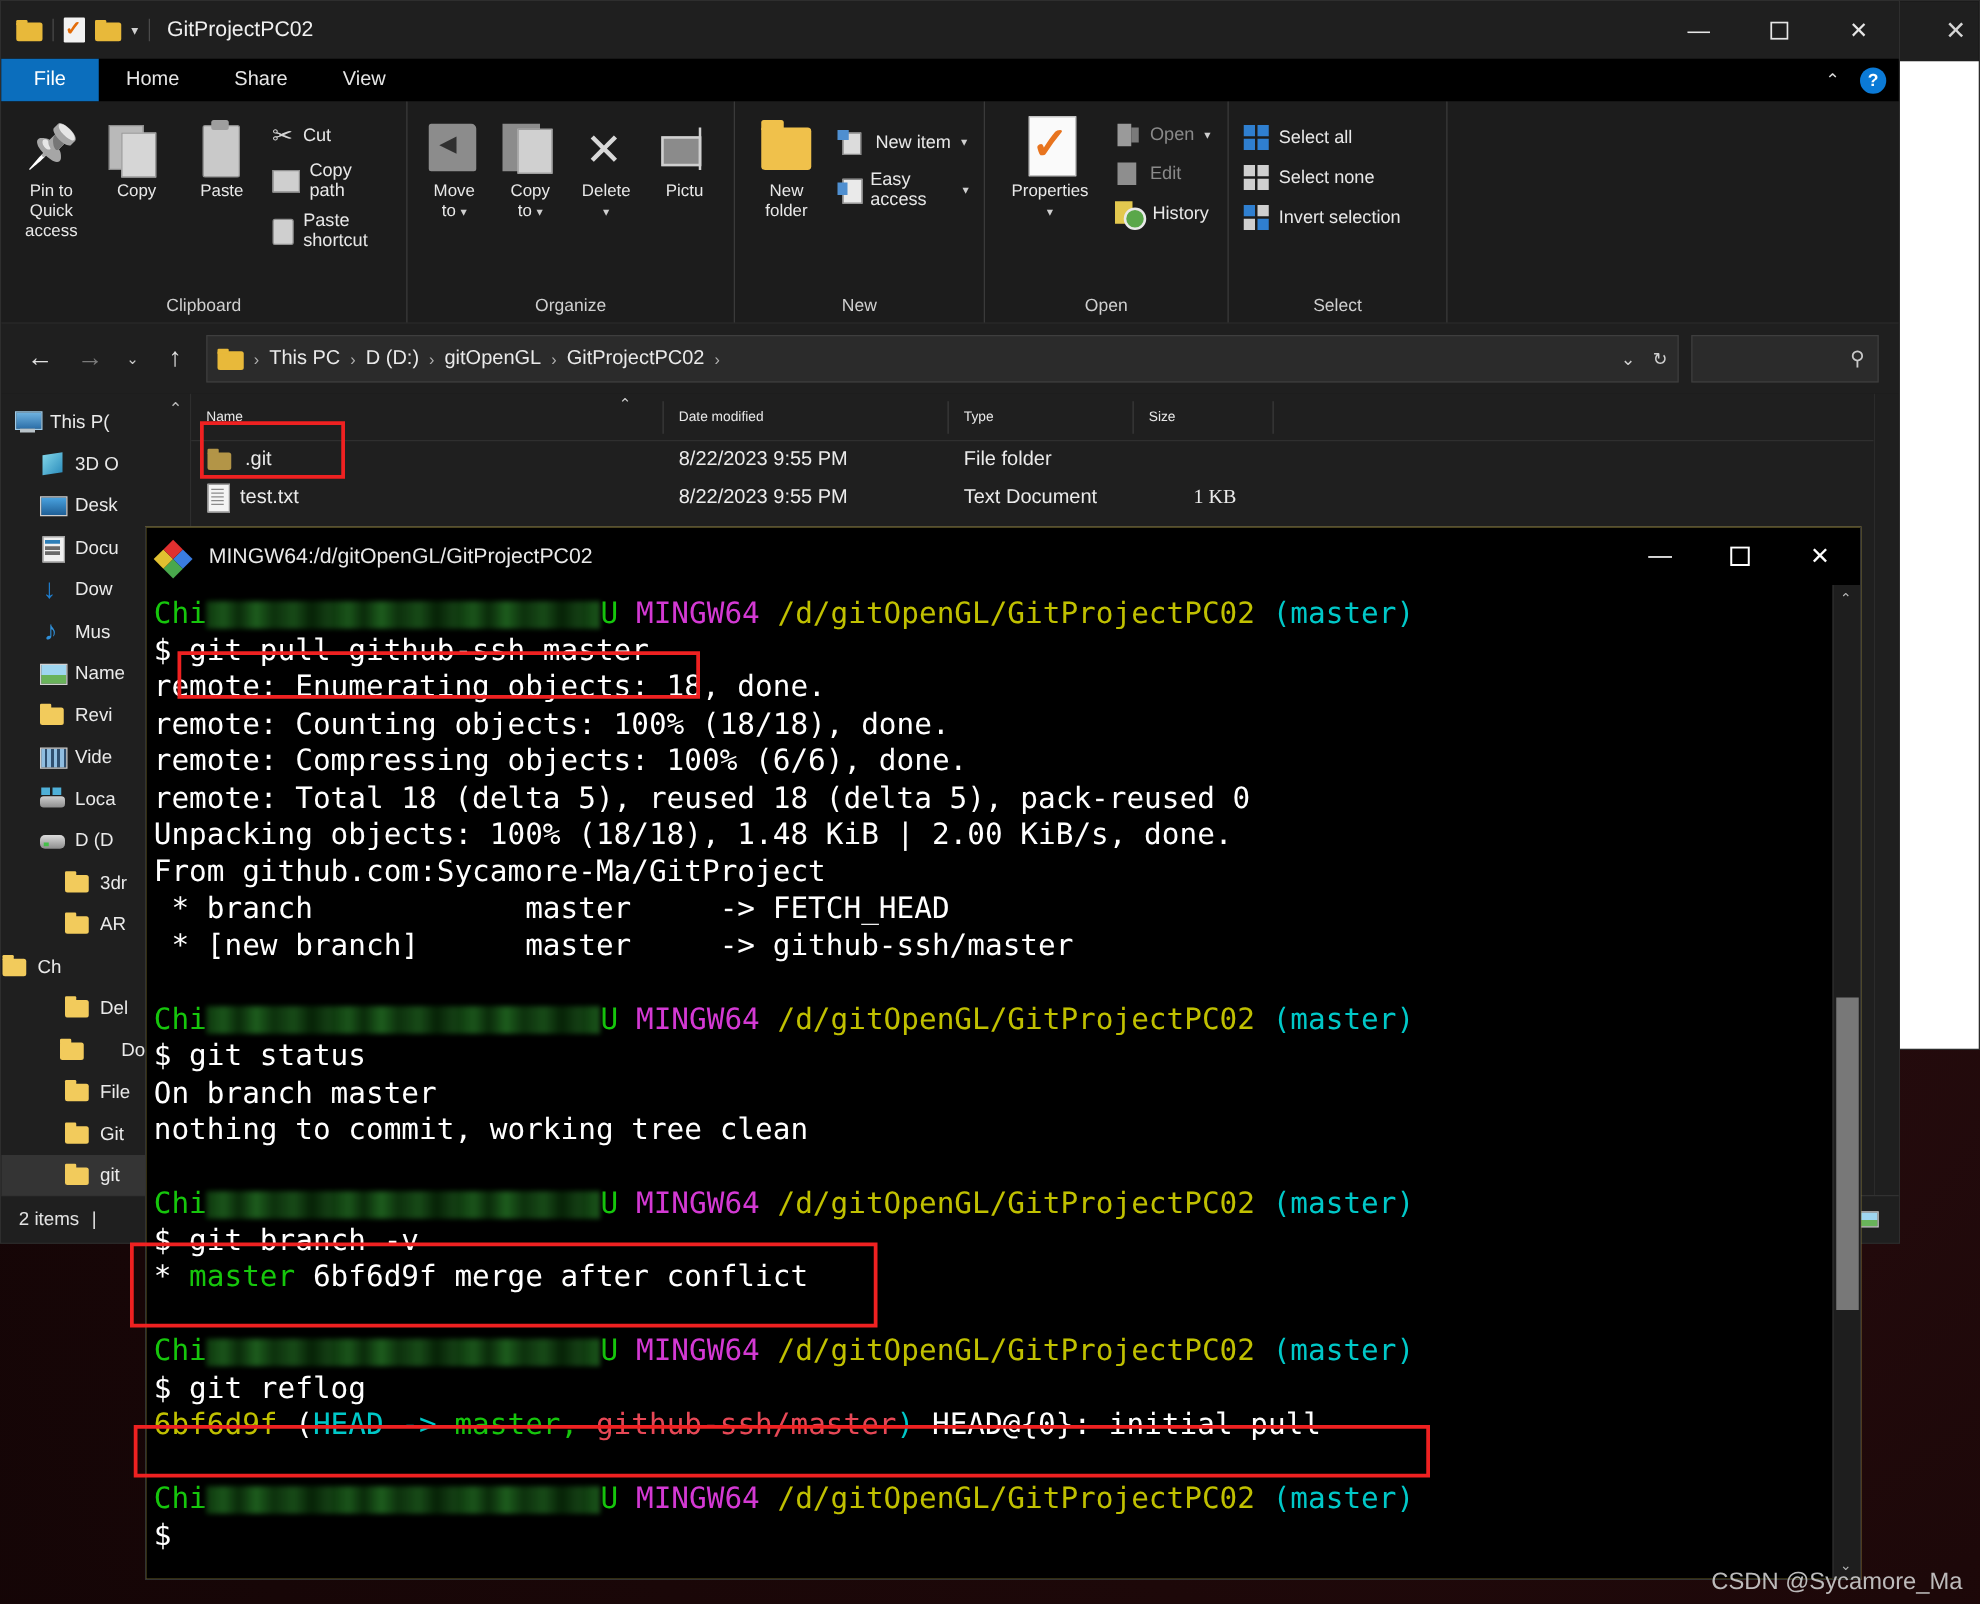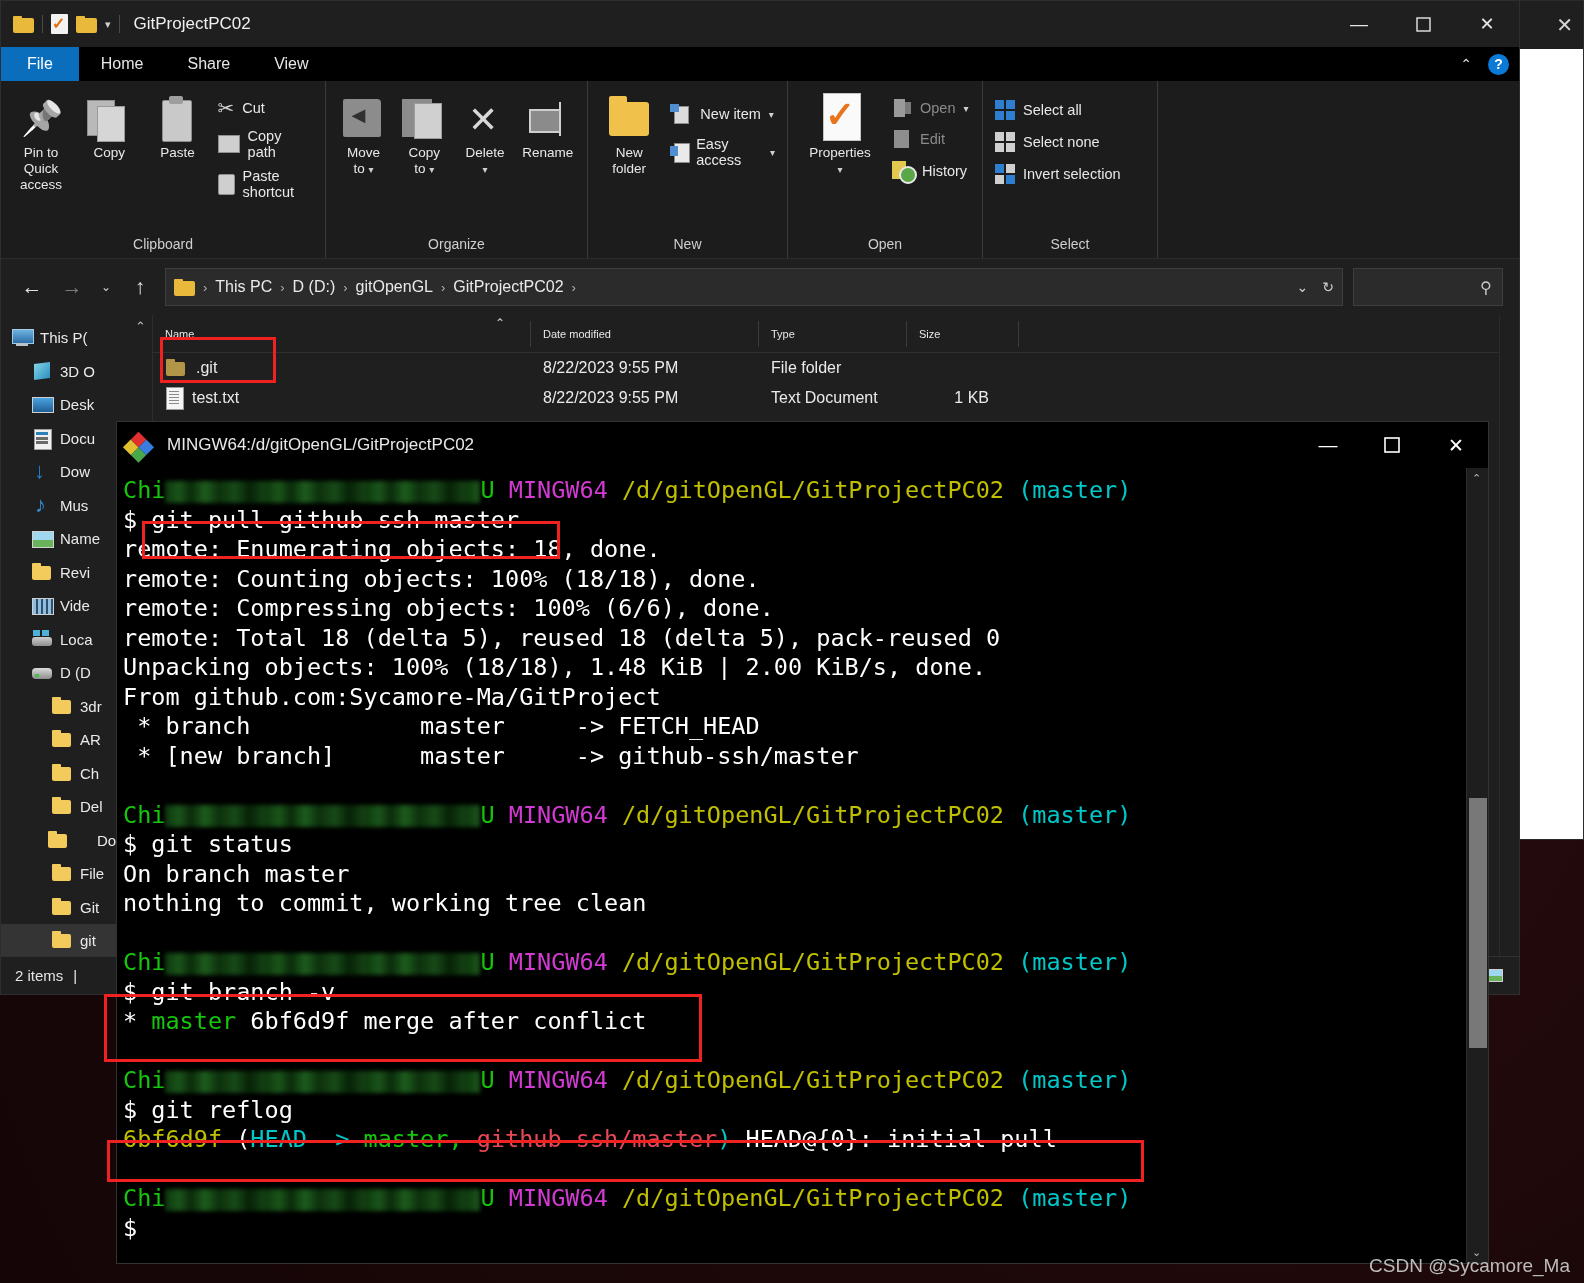--- a/index.html
+++ b/index.html
@@ -417,21 +417,21 @@
   }
   .row {
     height: 30px; display: flex; align-items: center; font-size: 16px;
     color: #ebebeb;
   }
   .row .cell { padding-left: 12px; }
   .cell.name { width: 378px; display: flex; align-items: center; gap: 9px; }
   .cell.date { width: 228px; }
   .cell.type { width: 148px; }
   .cell.size { width: 112px; text-align: right; padding-right: 30px;
-               padding-left: 0; }
+               padding-left: 0; font-family: Liberation Serif, serif; }
   .ico-folder-row { width: 22px; height: 19px; position: relative; flex: none; }
   .ico-folder-row::before {
     content: ""; position: absolute; left: 1px; top: 3px; width: 19px; height: 14px;
     background: #b39547; border-radius: 1px 2px 2px 2px;
   }
   .ico-folder-row::after {
     content: ""; position: absolute; left: 1px; top: 0px; width: 9px; height: 4px;
     background: #b39547; border-radius: 1px 1px 0 0;
   }
   .ico-txt-row { width: 18px; height: 22px; position: relative; flex: none; }
@@ -651,21 +651,21 @@
           <div class="rbig" style="width:62px;">
             <span class="glyph">
                 <span class="ic ic-delete"></span>
               </span>
             <span>Delete<br><span class="caret-sm">▾</span></span>
           </div>
           <div class="rbig" style="width:66px;">
             <span class="glyph">
                 <span class="ic ic-rename"></span>
               </span>
-            <span>Rename</span>
+            <span>Pictu</span>
           </div>
         </div>
         <div class="rgroup-label">Organize</div>
       </div>
 
       <div class="rgroup" style="width:200px;">
         <div class="rgroup-body">
           <div class="rbig">
             <span class="glyph">
                 <span class="ic ic-newfolder"></span>
@@ -829,21 +829,21 @@
               <span>D (D</span>
             </div>
             <div class="tree-item" style="padding-left: 50px;">
               <span class="tico tico-folder"></span>
               <span>3dr</span>
             </div>
             <div class="tree-item" style="padding-left: 50px;">
               <span class="tico tico-folder"></span>
               <span>AR</span>
             </div>
-            <div class="tree-item" style="padding-left: 50px;">
+            <div class="tree-item" style="">
               <span class="tico tico-folder"></span>
               <span>Ch</span>
             </div>
             <div class="tree-item" style="padding-left: 50px;">
               <span class="tico tico-folder"></span>
               <span>Del</span>
             </div>
             <div class="tree-item" style="padding-left: 46px; gap: 28px;">
               <span class="tico tico-folder"></span>
               <span>Do</span>

